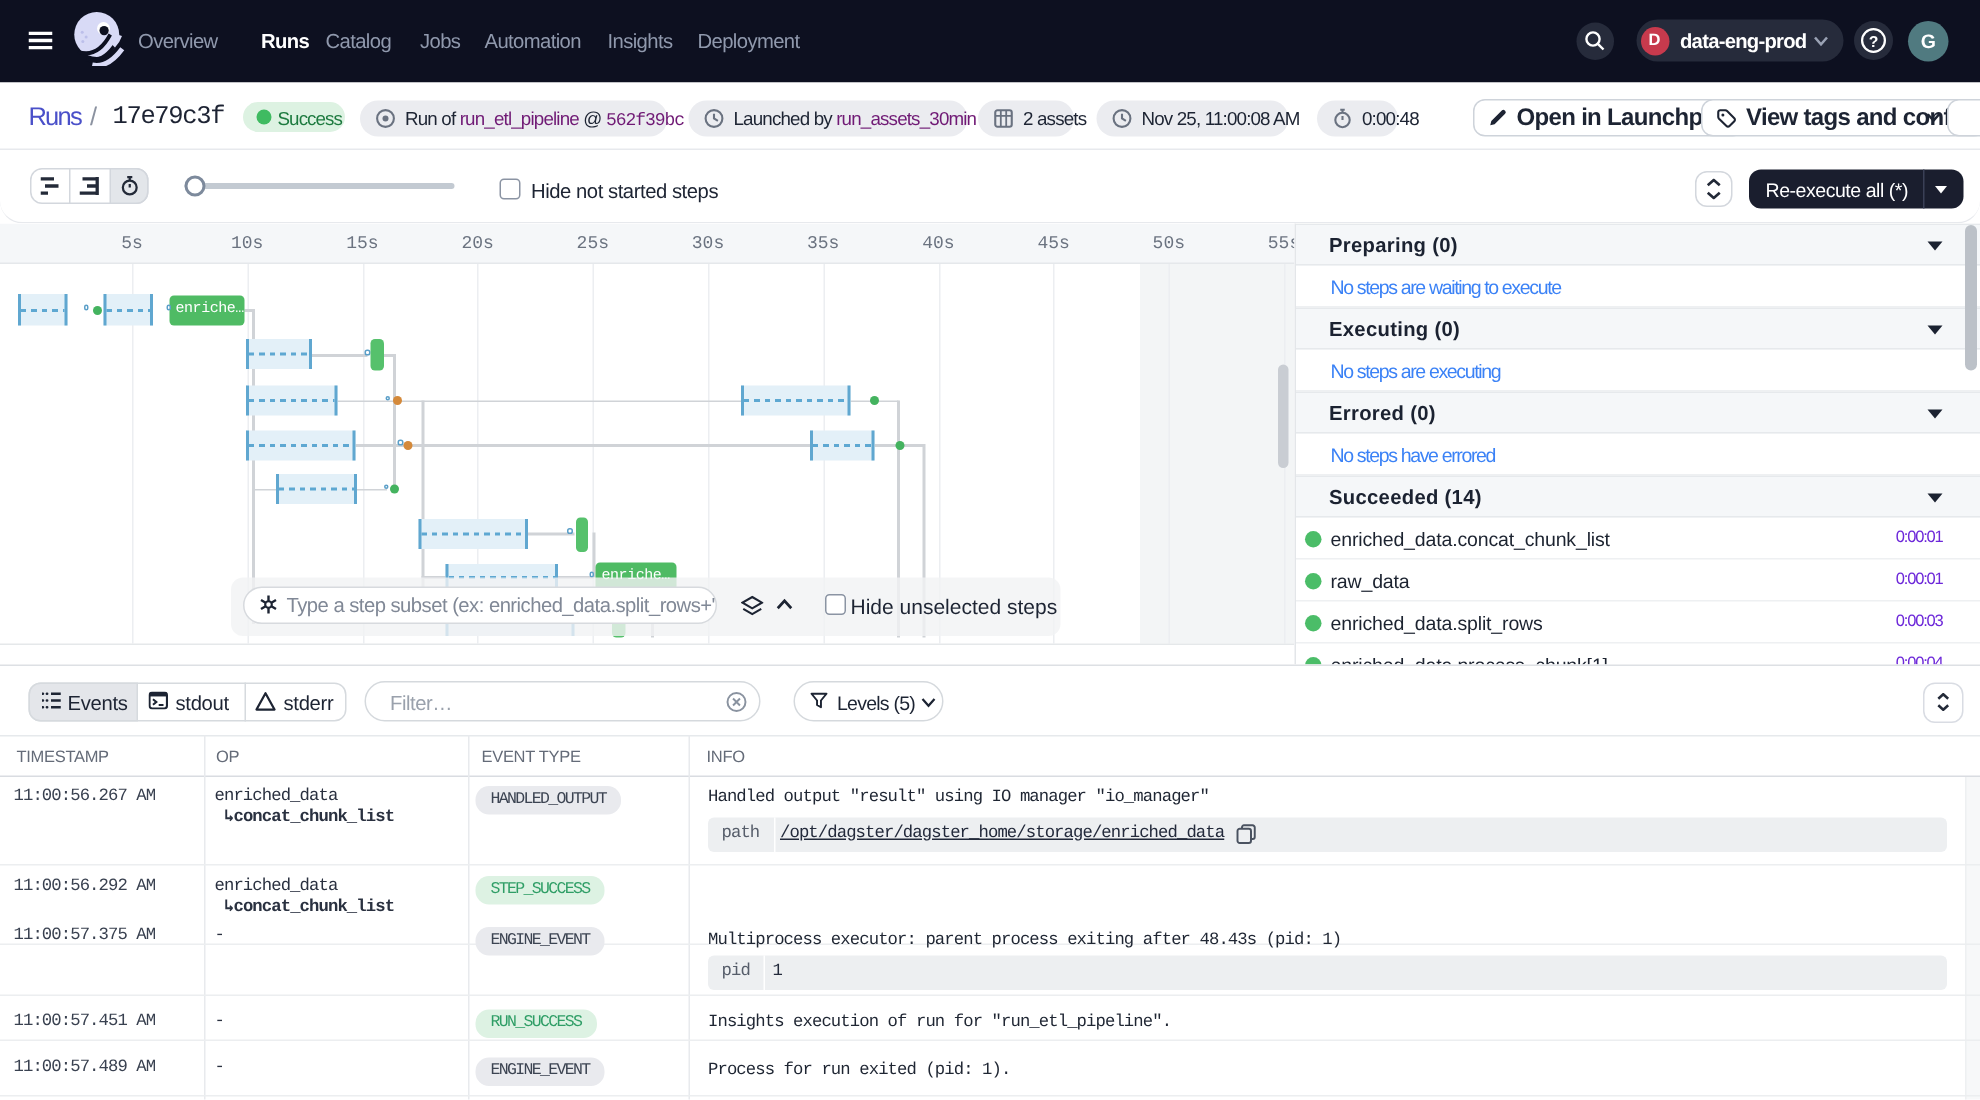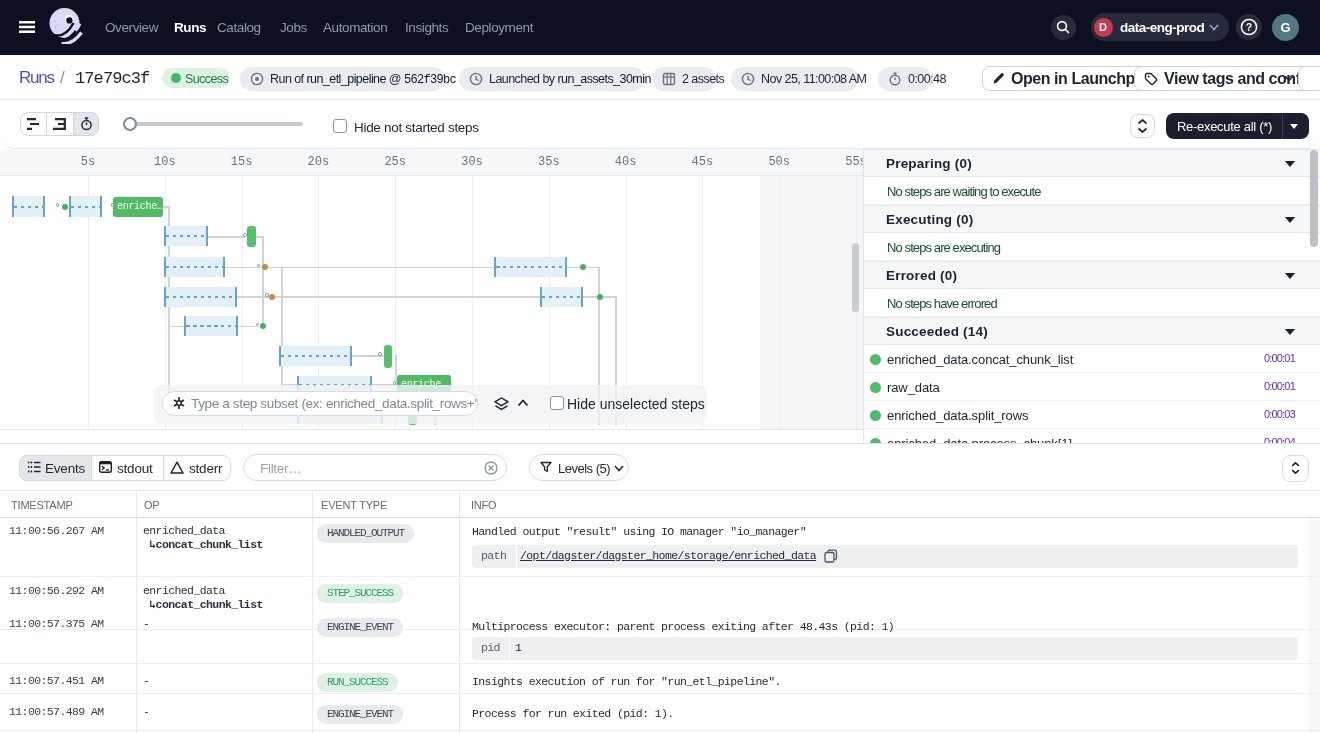--- a/index.html
+++ b/index.html
@@ -13,21 +13,21 @@
 #topnav { position:absolute; left:0; top:0; width:1320px; height:55px; background:#0d1020; }
 #topnav .navlink { position:absolute; top:0; height:55px; line-height:55px; color:#9099ad; font-size:13.5px; font-weight:500; letter-spacing:-0.4px; }
 #topnav .navlink.active { color:#fff; font-weight:700; }
 .navcirc { position:absolute; border-radius:50%; background:#262b3b; }
 
 
 #crumbbar { position:absolute; left:0; top:55px; width:1320px; height:45px; background:#fff; border-bottom:1px solid #e7e9ed; }
 .chip { position:absolute; top:12px; height:24px; border-radius:12px; background:#ebecf0; color:#1d2433; font-size:12.5px; letter-spacing:-0.55px; display:flex; align-items:center; padding:0 10px; white-space:nowrap; }
 .chip svg { margin-right:6px; flex:none; }
 .chip > span { white-space:nowrap; }
-.chip .lnk { color:#0f172a; }
+.chip .lnk { color:#701a75; }
 .btn { position:absolute; top:11px; height:25px; border:1px solid #ced3da; border-radius:8px; background:#fff; color:#1d2433; font-size:16px; font-weight:700; letter-spacing:-0.45px; display:flex; align-items:center; padding:0 9px; white-space:nowrap;margin-left:24px; }
 .btn svg { margin-right:6px; flex:none; }
 
 
 #toolbar { position:absolute; left:0; top:101px; width:1320px; height:48px; background:#fff; border-bottom:1px solid #e7e9ed;border-radius:15px; }
 
 
 #gantt { position:absolute; left:0; top:149px; width:863px; height:294px; background:#fff; overflow:hidden; }
 #gantthead { position:absolute; left:0; top:0; width:863px; height:27px; background:#f5f7f9; border-bottom:1px solid #e5e8eb; }
 .tick { position:absolute; top:6px; font-family:"Liberation Mono", monospace; font-size:12px; color:#6b7380; transform:translateX(-50%); }
@@ -40,21 +40,21 @@
 .dotg { position:absolute; width:6px; height:6px; border-radius:50%; background:#44b35f; }
 .doto { position:absolute; width:6px; height:6px; border-radius:50%; background:#d4893a; }
 .doth { position:absolute; width:3.5px; height:3.5px; border-radius:50%; background:#fff; border:1.5px solid #5b9fc8; }
 
 
 #rpanel { position:absolute; left:863px; top:149px; width:540px; height:294px; background:#fff; border-left:1px solid #e3e6e9; overflow:hidden; }
 .phead { position:absolute; left:0; width:457px; height:28px; background:#f5f7f9; border-bottom:1px solid #e6e9ec; border-top:1px solid #e6e9ec; }
 .phead b { position:absolute; left:22px; top:5.5px; font-size:13.5px; color:#1b2231; font-weight:700; letter-spacing:0.2px; }
 .phead .tri { position:absolute; right:26px; top:11px; width:0; height:0; border-left:5px solid transparent; border-right:5px solid transparent; border-top:6px solid #1b2231; }
 .prow { position:absolute; left:0; width:457px; height:28px; border-bottom:1px solid #eef0f2; }
-.prow .nm { position:absolute; left:23px; top:6.5px; font-size:13px; color:#14532d; letter-spacing:-0.9px; }
+.prow .nm { position:absolute; left:23px; top:6.5px; font-size:13px; color:#3b82f6; letter-spacing:-0.9px; }
 .prow .dot { position:absolute; left:6px; top:9px; width:11px; height:11px; border-radius:50%; background:#4bbd68; }
 .prow .nm2 { position:absolute; left:23px; top:6.5px; font-size:13px; color:#1c2330; letter-spacing:-0.1px; }
 .prow .tm { position:absolute; right:26px; top:7px; font-size:11px; color:#6d28d9; letter-spacing:-0.8px; }
 
 
 #logsec { position:absolute; left:0; top:443px; width:1320px; height:290px; background:#fff; border-top:1px solid #dde0e4; }
 #logtoolbar { position:absolute; left:0; top:0; width:1320px; height:46px; }
 #loghead { position:absolute; left:0; top:46px; width:1320px; height:28px; border-top:1px solid #e6e9ec; border-bottom:1px solid #d9dce1; }
 #loghead span { position:absolute; top:8px; font-size:11px; color:#646b78; letter-spacing:-0.2px; }
 .colline { position:absolute; top:46px; width:1px; height:244px; background:#e8eaed; }
@@ -78,21 +78,21 @@
       <path d="M4 26.5 Q 17 31 25.5 15" stroke="#0d1020" stroke-width="2.5" fill="none"></path>
       <path d="M9.5 31.8 Q 21 34.5 30 20" stroke="#0d1020" stroke-width="2.5" fill="none"></path>
       <path d="M13.5 35.3 Q 24 37.5 33.5 24.5" stroke="#d8daf6" stroke-width="3.3" fill="none"></path>
       <path d="M27.5 22.5 Q 30.5 19.5 31.8 15.5" stroke="#d8daf6" stroke-width="3.2" fill="none"></path>
       <circle cx="21" cy="11" r="4.3" fill="#fff"></circle>
       <circle cx="21.4" cy="12.4" r="3.1" fill="#0d1020"></circle>
       <circle cx="6.8" cy="13.5" r="1" fill="#bcbfea"></circle>
       <circle cx="9.4" cy="16.6" r="1" fill="#bcbfea"></circle>
       <circle cx="7.2" cy="19.6" r="1" fill="#bcbfea"></circle>
     </svg>
-    <span class="navlink" style="left:105px">Overview</span>
+    <span class="navlink" style="left:92px">Overview</span>
     <span class="navlink active" style="left:174px">Runs</span>
     <span class="navlink" style="left:217px">Catalog</span>
     <span class="navlink" style="left:280px">Jobs</span>
     <span class="navlink" style="left:323px">Automation</span>
     <span class="navlink" style="left:405px">Insights</span>
     <span class="navlink" style="left:465px">Deployment</span>
     <div class="navcirc" style="left:1051px;top:15px;width:25px;height:25px"></div>
     <svg class="abs" style="left:1056px;top:20px" width="15" height="15" viewBox="0 0 15 15">
         <circle cx="6" cy="6" r="4.4" stroke="#fff" stroke-width="1.6" fill="none"></circle>
         <path d="M9.4 9.4 L13 13" stroke="#fff" stroke-width="1.6"></path>

